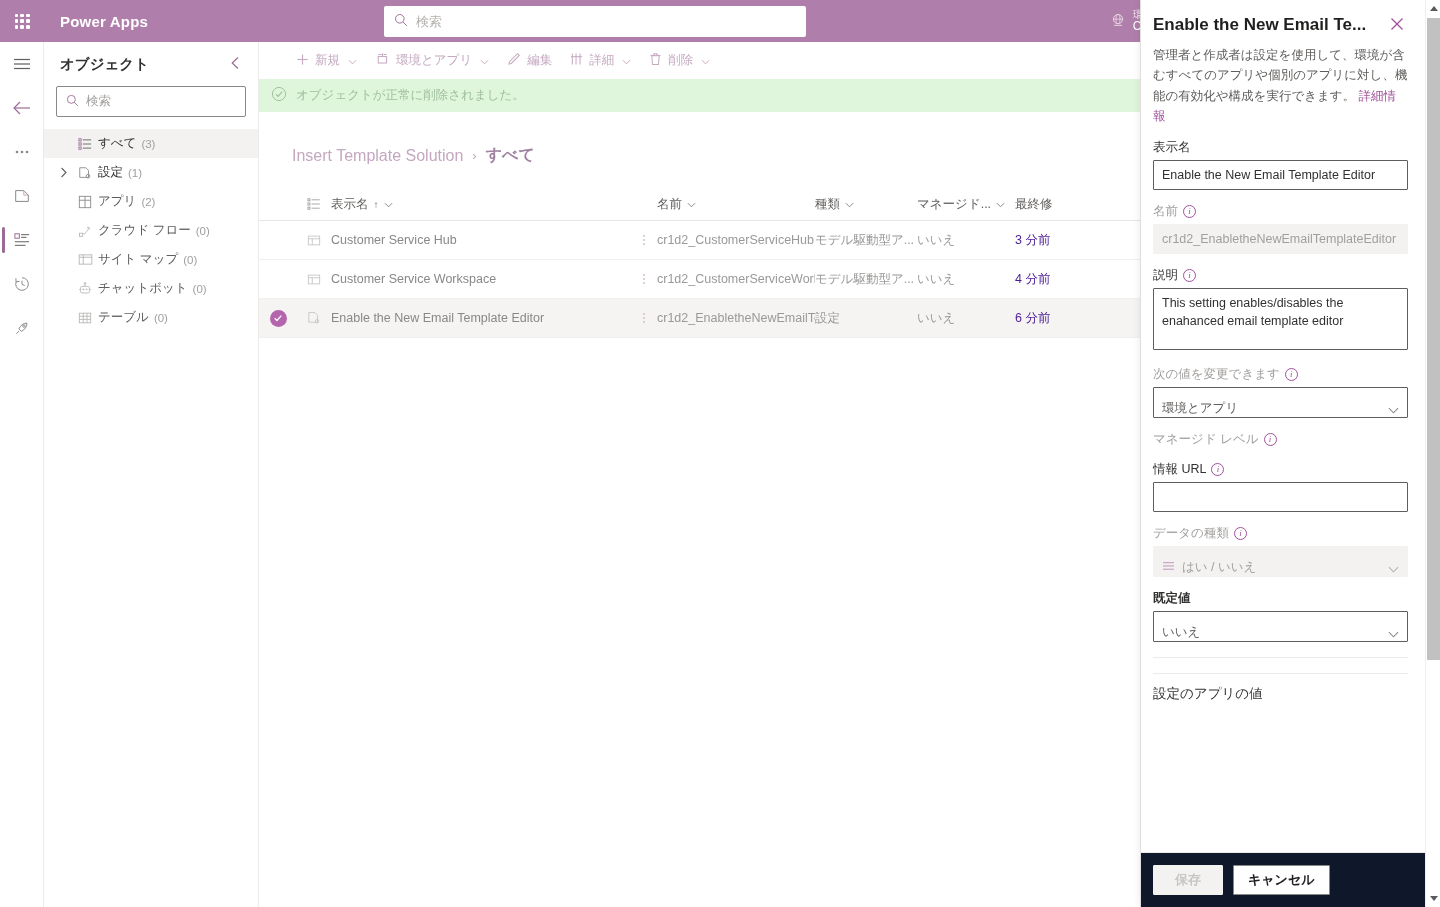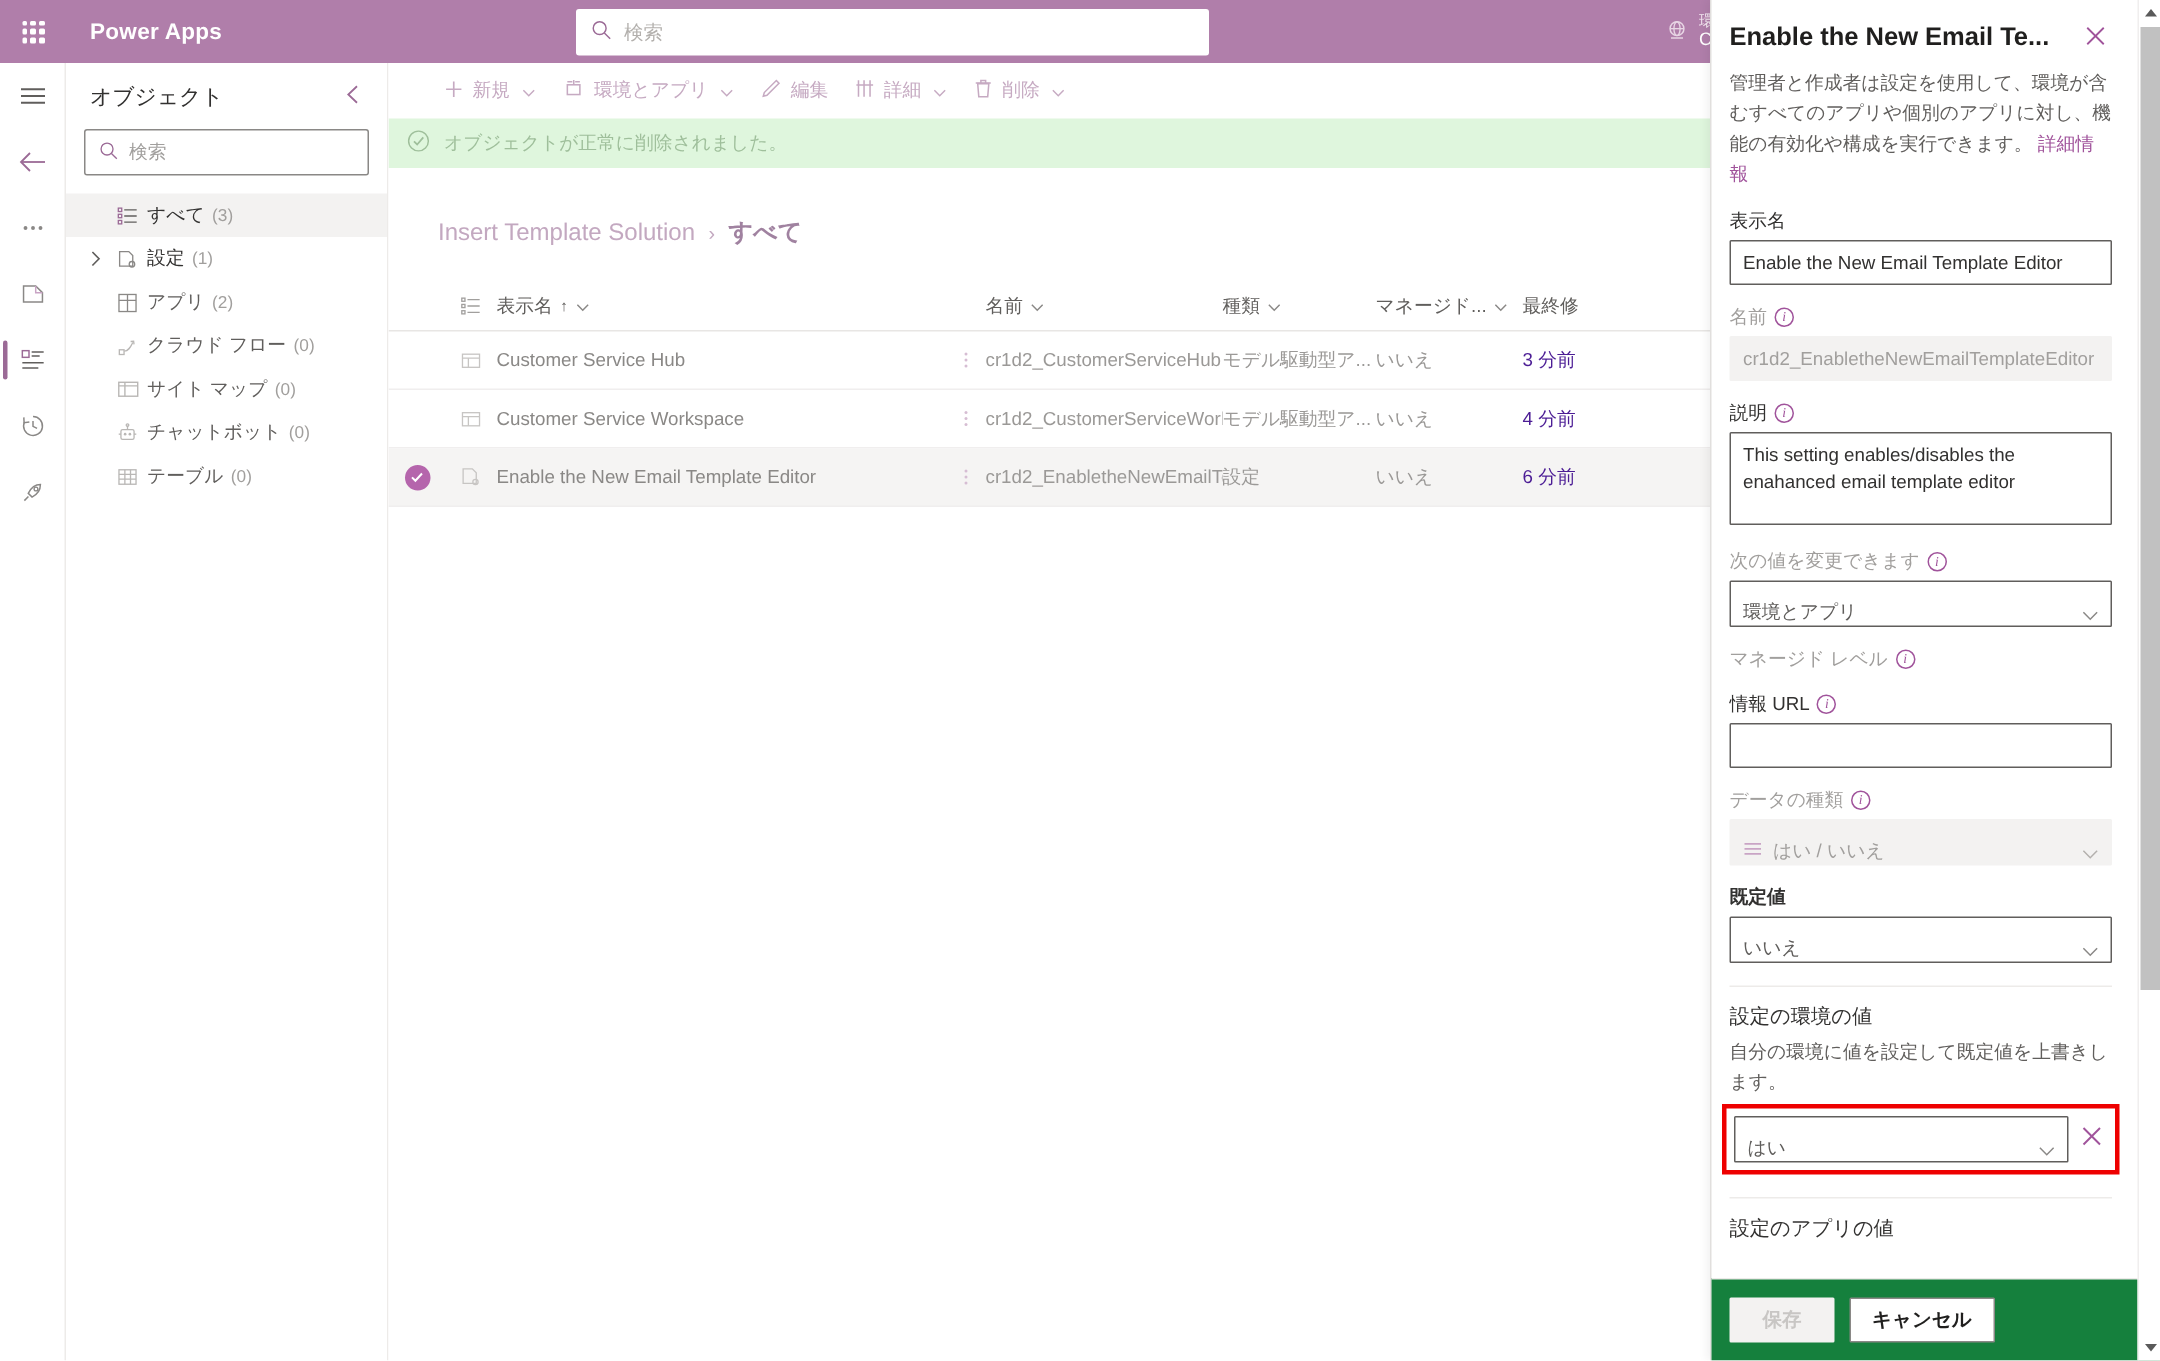--- a/index.html
+++ b/index.html
@@ -62,20 +62,21 @@
   }
 
   
   .sidebar {
     position: absolute; top: 42px; left: 44px; width: 215px; height: 865px;
     background: #ffffff; border-right: 1px solid #edebe9;
   }
   .sb-head {
     height: 44px; display: flex; align-items: center; justify-content: space-between;
     padding: 0 14px 0 16px;
+    font-weight: bold;
   }
   .sb-title { font-size: 14.5px; color: #323130; }
   .sb-collapse { cursor: pointer; padding: 3px; }
   .sb-searchwrap { padding: 0 12px 10px 12px; }
   .sb-search {
     height: 31px; border: 1px solid #8a8886; border-radius: 2px; background:#fff;
     display: flex; align-items: center; padding: 0 9px;
   }
   .sb-search .ph { color: #a19f9d; font-size: 12.5px; margin-left: 7px; }
   .sb-list { padding-top: 2px; }
@@ -189,21 +190,21 @@
   .sec-sub { font-size: 12.5px; color: #605e5c; line-height: 1.62; margin-top: 4px; }
   .highlight-box {
     border: 3px solid #ee0000; padding: 5px 6px 5px 5px; margin: 4px -5px 0 -5px;
     display: flex; align-items: center; gap: 6px;
   }
   .highlight-box .combo { flex: 1 1 auto; }
   .clear-x { cursor: pointer; flex: 0 0 auto; padding: 2px; }
   .panel-foot {
     flex: 0 0 auto; height: 55px; border-top: 1px solid #edebe9;
     display: flex; align-items: center; gap: 10px; padding: 0 12px;
-    background: #15803d;
+    background: #0f172a;
   }
   .btn {
     height: 30px; min-width: 70px; padding: 0 14px; font-size: 13px; font-weight: bold;
     border-radius: 1px; cursor: pointer; font-family: inherit;
     display: inline-flex; align-items: center; justify-content: center;
   }
   .btn.primary-disabled { background: #f3f2f1; color: #c8c6c4; border: 1px solid #f3f2f1; cursor: default; }
   .btn.secondary { background: #ffffff; color: #201f1e; border: 1px solid #8a8886; }
 
   
@@ -772,40 +773,20 @@
             <span>
               <svg width="11" height="7" viewBox="0 0 12 7">
                   <polyline points="1,1 6,6 11,1" fill="none" stroke="#8a8886" stroke-width="1.1"></polyline>
                 </svg>
             </span>
           </div>
         </div>
 
         <hr class="panel-rule">
 
-        <div>
-          <div class="sec-title">設定の環境の値</div>
-          <div class="sec-sub">自分の環境に値を設定して既定値を上書きします。</div>
-          <div class="highlight-box">
-            <div class="combo">
-              <span class="ctext">はい</span>
-              <span>
-                <svg width="11" height="7" viewBox="0 0 12 7">
-                    <polyline points="1,1 6,6 11,1" fill="none" stroke="#8a8886" stroke-width="1.1"></polyline>
-                  </svg>
-              </span>
-            </div>
-            <div class="clear-x">
-              <svg width="15" height="15" viewBox="0 0 15 15">
-                <line x1="2" y1="2" x2="13" y2="13" stroke="#a0539b" stroke-width="1.3"></line>
-                <line x1="13" y1="2" x2="2" y2="13" stroke="#a0539b" stroke-width="1.3"></line>
-              </svg>
-            </div>
-          </div>
-        </div>
 
         <hr class="panel-rule">
 
         <div>
           <div class="sec-title">設定のアプリの値</div>
         </div>
 
       </div>
     </div>
 

